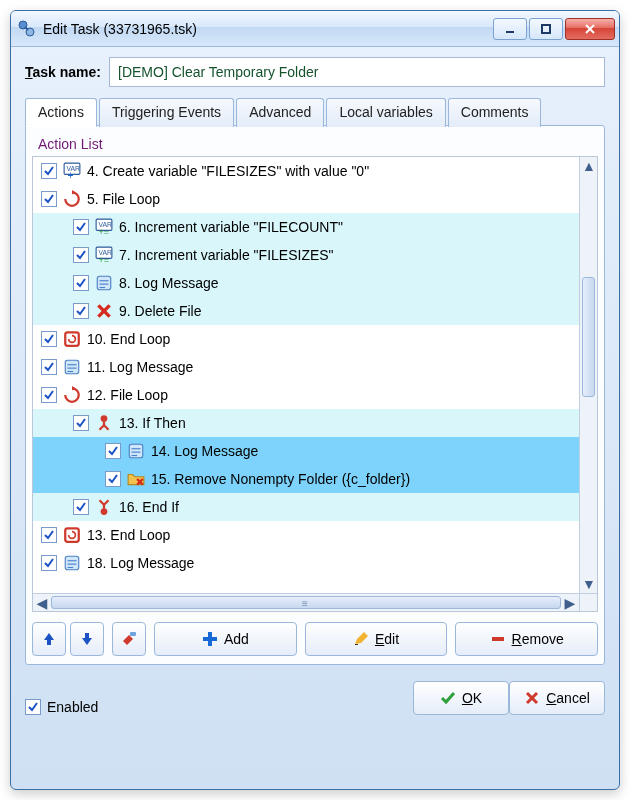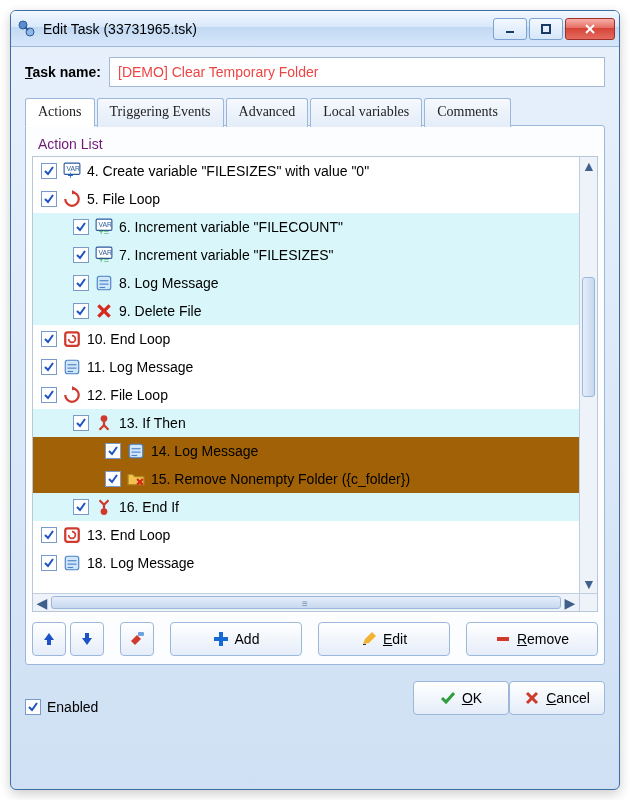--- a/index.html
+++ b/index.html
@@ -66,29 +66,28 @@
   }
   .row { display: flex; align-items: center; gap: 8px; }
   .label { font-size: 14px; color: #000; font-weight: bold; }
   .textbox {
     flex: 1;
     height: 30px;
     border: 1px solid #a5b9d4;
     background: #fff;
     padding: 0 8px;
     line-height: 28px;
-    color: #ef4444;
+    color: #14532d;
     font-size: 14px;
   }
 
   .tabs {
     display: flex;
     position: relative;
     z-index: 2;
-    font-family: Liberation Serif, serif;
   }
   .tab {
     padding: 5px 12px 6px 12px;
     border: 1px solid #9bb8db;
     border-bottom: none;
     border-radius: 3px 3px 0 0;
     background: linear-gradient(to bottom,#f6f9fe,#e3ecf8);
     margin-right: 2px;
     font-size: 14px;
     color: #222;
@@ -131,21 +130,21 @@
   .action-row {
     display: flex;
     align-items: center;
     height: 28px;
     padding-left: 8px;
     font-size: 14px;
     color: #000;
     white-space: nowrap;
   }
   .action-row.cyan { background: #d9f7fb; }
-  .action-row.pink { background: #a16207; }
+  .action-row.pink { background: #7dd3fc; }
   .action-row .chk {
     width: 16px;
     height: 16px;
     border: 1px solid #7a9bc9;
     background: #fff;
     display: inline-flex;
     align-items: center;
     justify-content: center;
     margin-right: 6px;
     flex-shrink: 0;
@@ -201,21 +200,21 @@
     transform:translate(-50%,-50%);
     color:#7a94b8; letter-spacing:2px; font-size:10px;
   }
   .corner {
     position:absolute;right:0;bottom:0;width:18px;height:18px;
     background:#eef3fa;border-left:1px solid #c0cee0;border-top:1px solid #c0cee0;
   }
 
   .toolbar {
     display: flex;
-    gap: 16px;
+    gap: 8px;
     margin-top: 10px;
     align-items: center;
   }
   .smallgroup { display:flex; gap:4px; }
   .btn {
     height: 34px;
     border: 1px solid #9bb8db;
     border-radius: 4px;
     background: linear-gradient(to bottom,#ffffff,#e5edf9);
     font-size: 14px;

